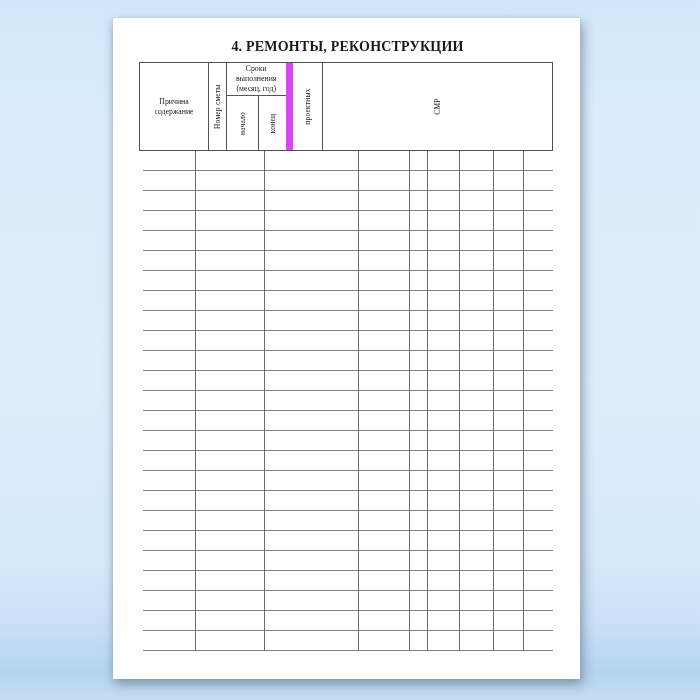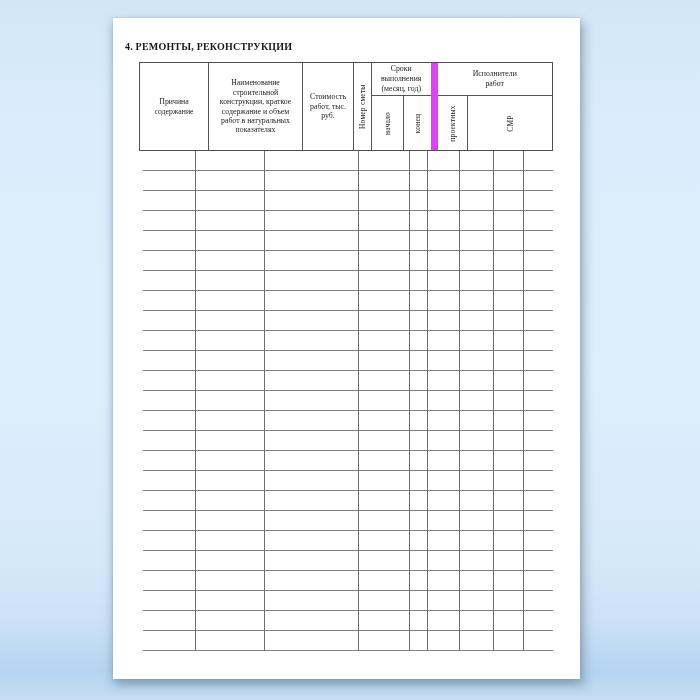--- a/index.html
+++ b/index.html
@@ -9,22 +9,22 @@
     background:linear-gradient(180deg,
       #d2e6f9 0%, #dbedfc 18%, #ddeefc 55%, #d6e9fa 80%,
       #cbe0f6 89%, #b4d4f0 96%, #c6dcf4 100%);
   }
   .page{
     position:absolute;left:113px;top:18px;width:467px;height:661px;
     background:#ffffff;
     box-shadow:0 4px 9px rgba(98,120,142,.50), 5px 6px 10px rgba(98,120,142,.32), 0 0 1px rgba(150,168,185,.65);
   }
   .title{
-    position:absolute;left:12px;top:23px;width:100%;
-    font-weight:bold;font-size:10px;line-height:12px;
+    position:absolute;left:1px;top:23px;width:100%;
+    text-align:center;font-weight:bold;font-size:14px;line-height:12px;
     letter-spacing:.2px;color:#191919;
   }
   
   .thead{
     position:absolute;left:26px;top:44px;width:414px;height:89px;
     box-sizing:border-box;border:1px solid #4f4f4f;display:flex;
     color:#1e1e1e;
   }
   .hcell{
     box-sizing:border-box;border-right:1px solid #565656;
@@ -63,48 +63,37 @@
 </head>
 <body>
 
 <div class="page">
 
   <div class="title">4. РЕМОНТЫ, РЕКОНСТРУКЦИИ</div>
 
   <div class="thead">
     <div class="hcell w2">Причина
 содержание</div>
-    <div class="hcell w3">Наименование
-строительной
-конструкции, краткое
-содержание и объем
-работ в натуральных
-показателях</div>
-    <div class="hcell w4">Стоимость
-работ, тыс.
-руб.</div>
     <div class="hcell w5">
       <span class="vert">Номер сметы</span>
     </div>
     <div class="group g1">
       <div class="group-top">Сроки
 выполнения
 (месяц, год)</div>
       <div class="group-bottom">
         <div class="subcell sub-r s1">
           <span class="vert">начало</span>
         </div>
         <div class="subcell s2">
           <span class="vert">конец</span>
         </div>
       </div>
     </div>
     <div class="group g2">
-      <div class="group-top">Исполнители
-работ</div>
       <div class="group-bottom">
         <div class="subcell sub-r s3">
           <span class="vert">проектных</span>
         </div>
         <div class="subcell s4">
           <span class="vert">СМР</span>
         </div>
       </div>
     </div>
   </div>

